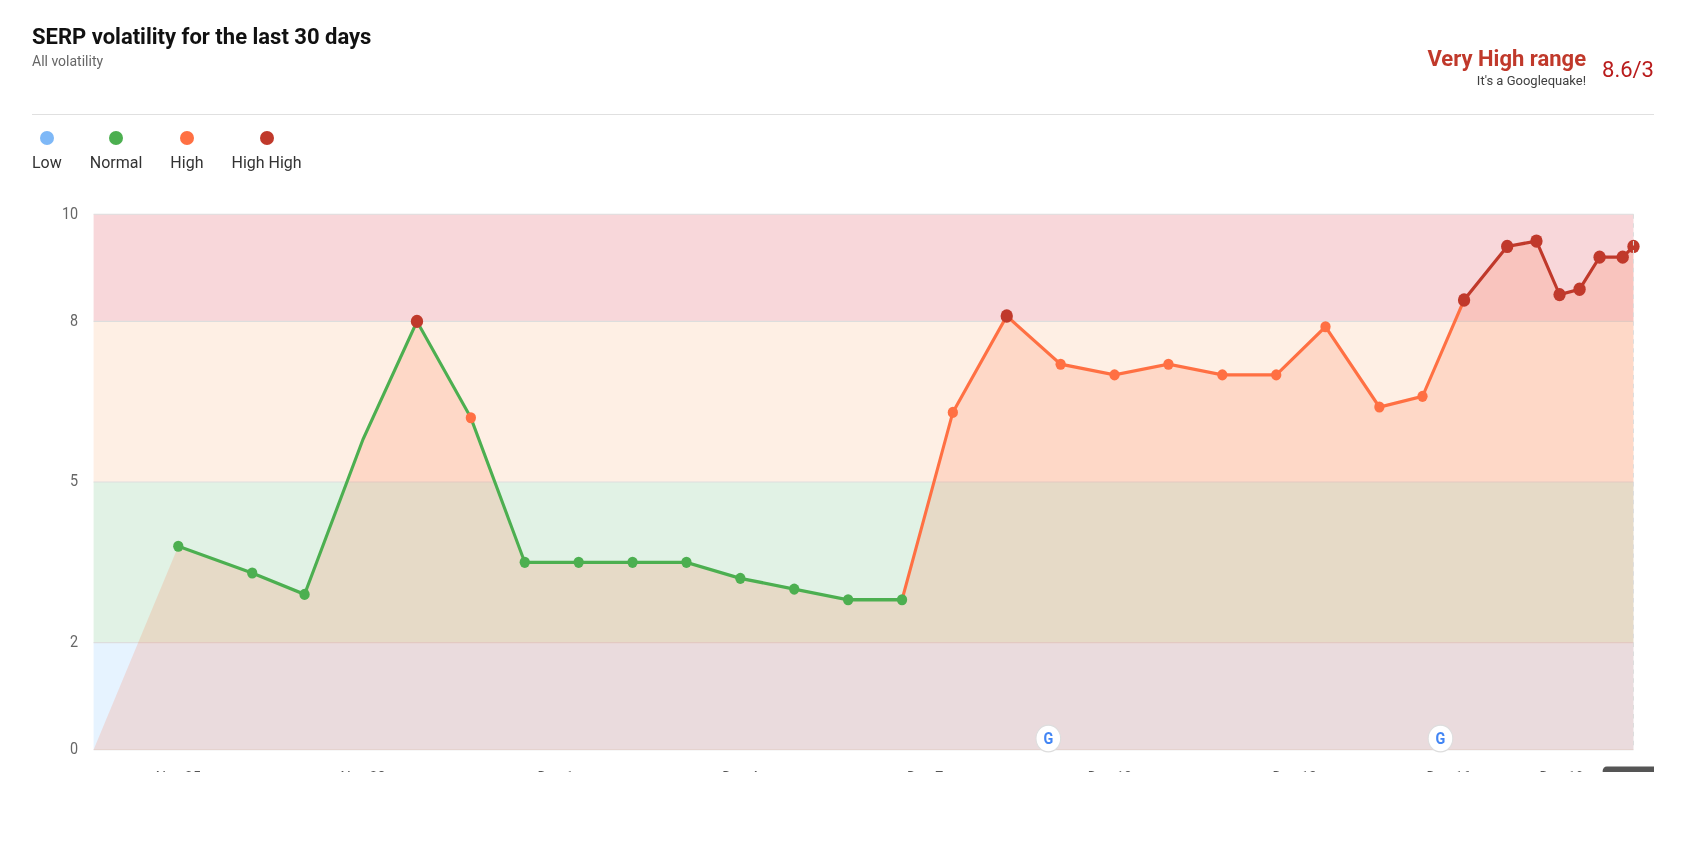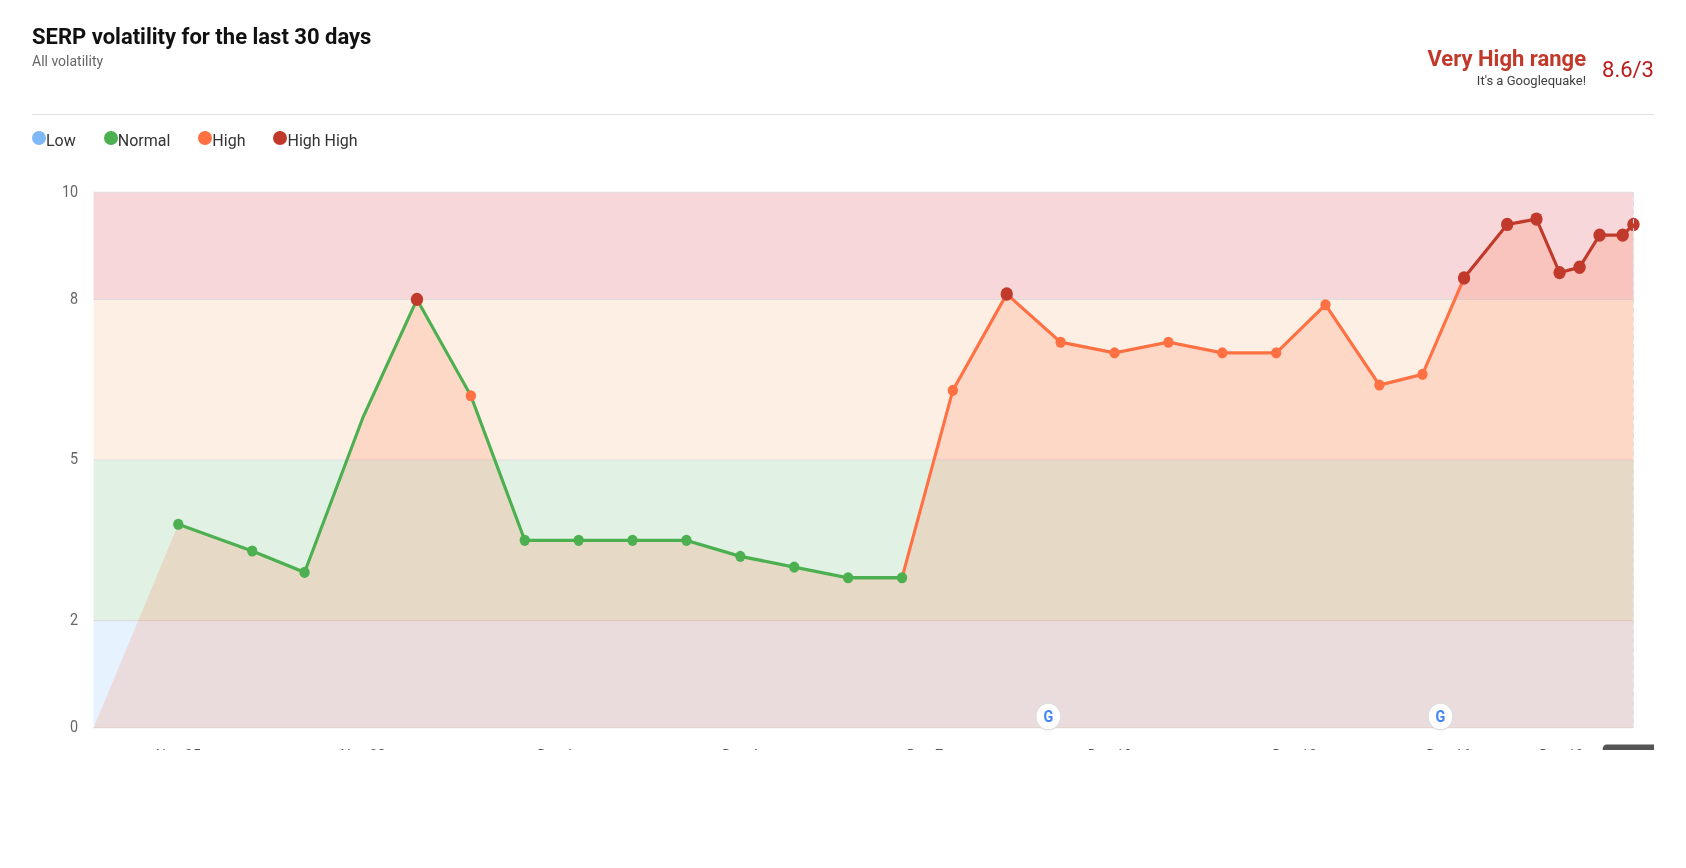--- a/index.html
+++ b/index.html
@@ -59,24 +59,25 @@
       color: #b91c1c;
     }
     .legend {
       display: flex;
       gap: 28px;
       margin-bottom: 20px;
       margin-top: 8px;
     }
     .legend-item {
       display: flex;
-      align-items: flex-start;
-      gap: 0;
+      align-items: center;
+      gap: 8px;
       font-size: 16px;
       color: #333;
+      flex-direction: column;
     }
     .legend-dot {
       width: 14px;
       height: 14px;
       border-radius: 50%;
     }
     .chart-container {
       position: relative;
       width: 100%;
       height: 580px;

